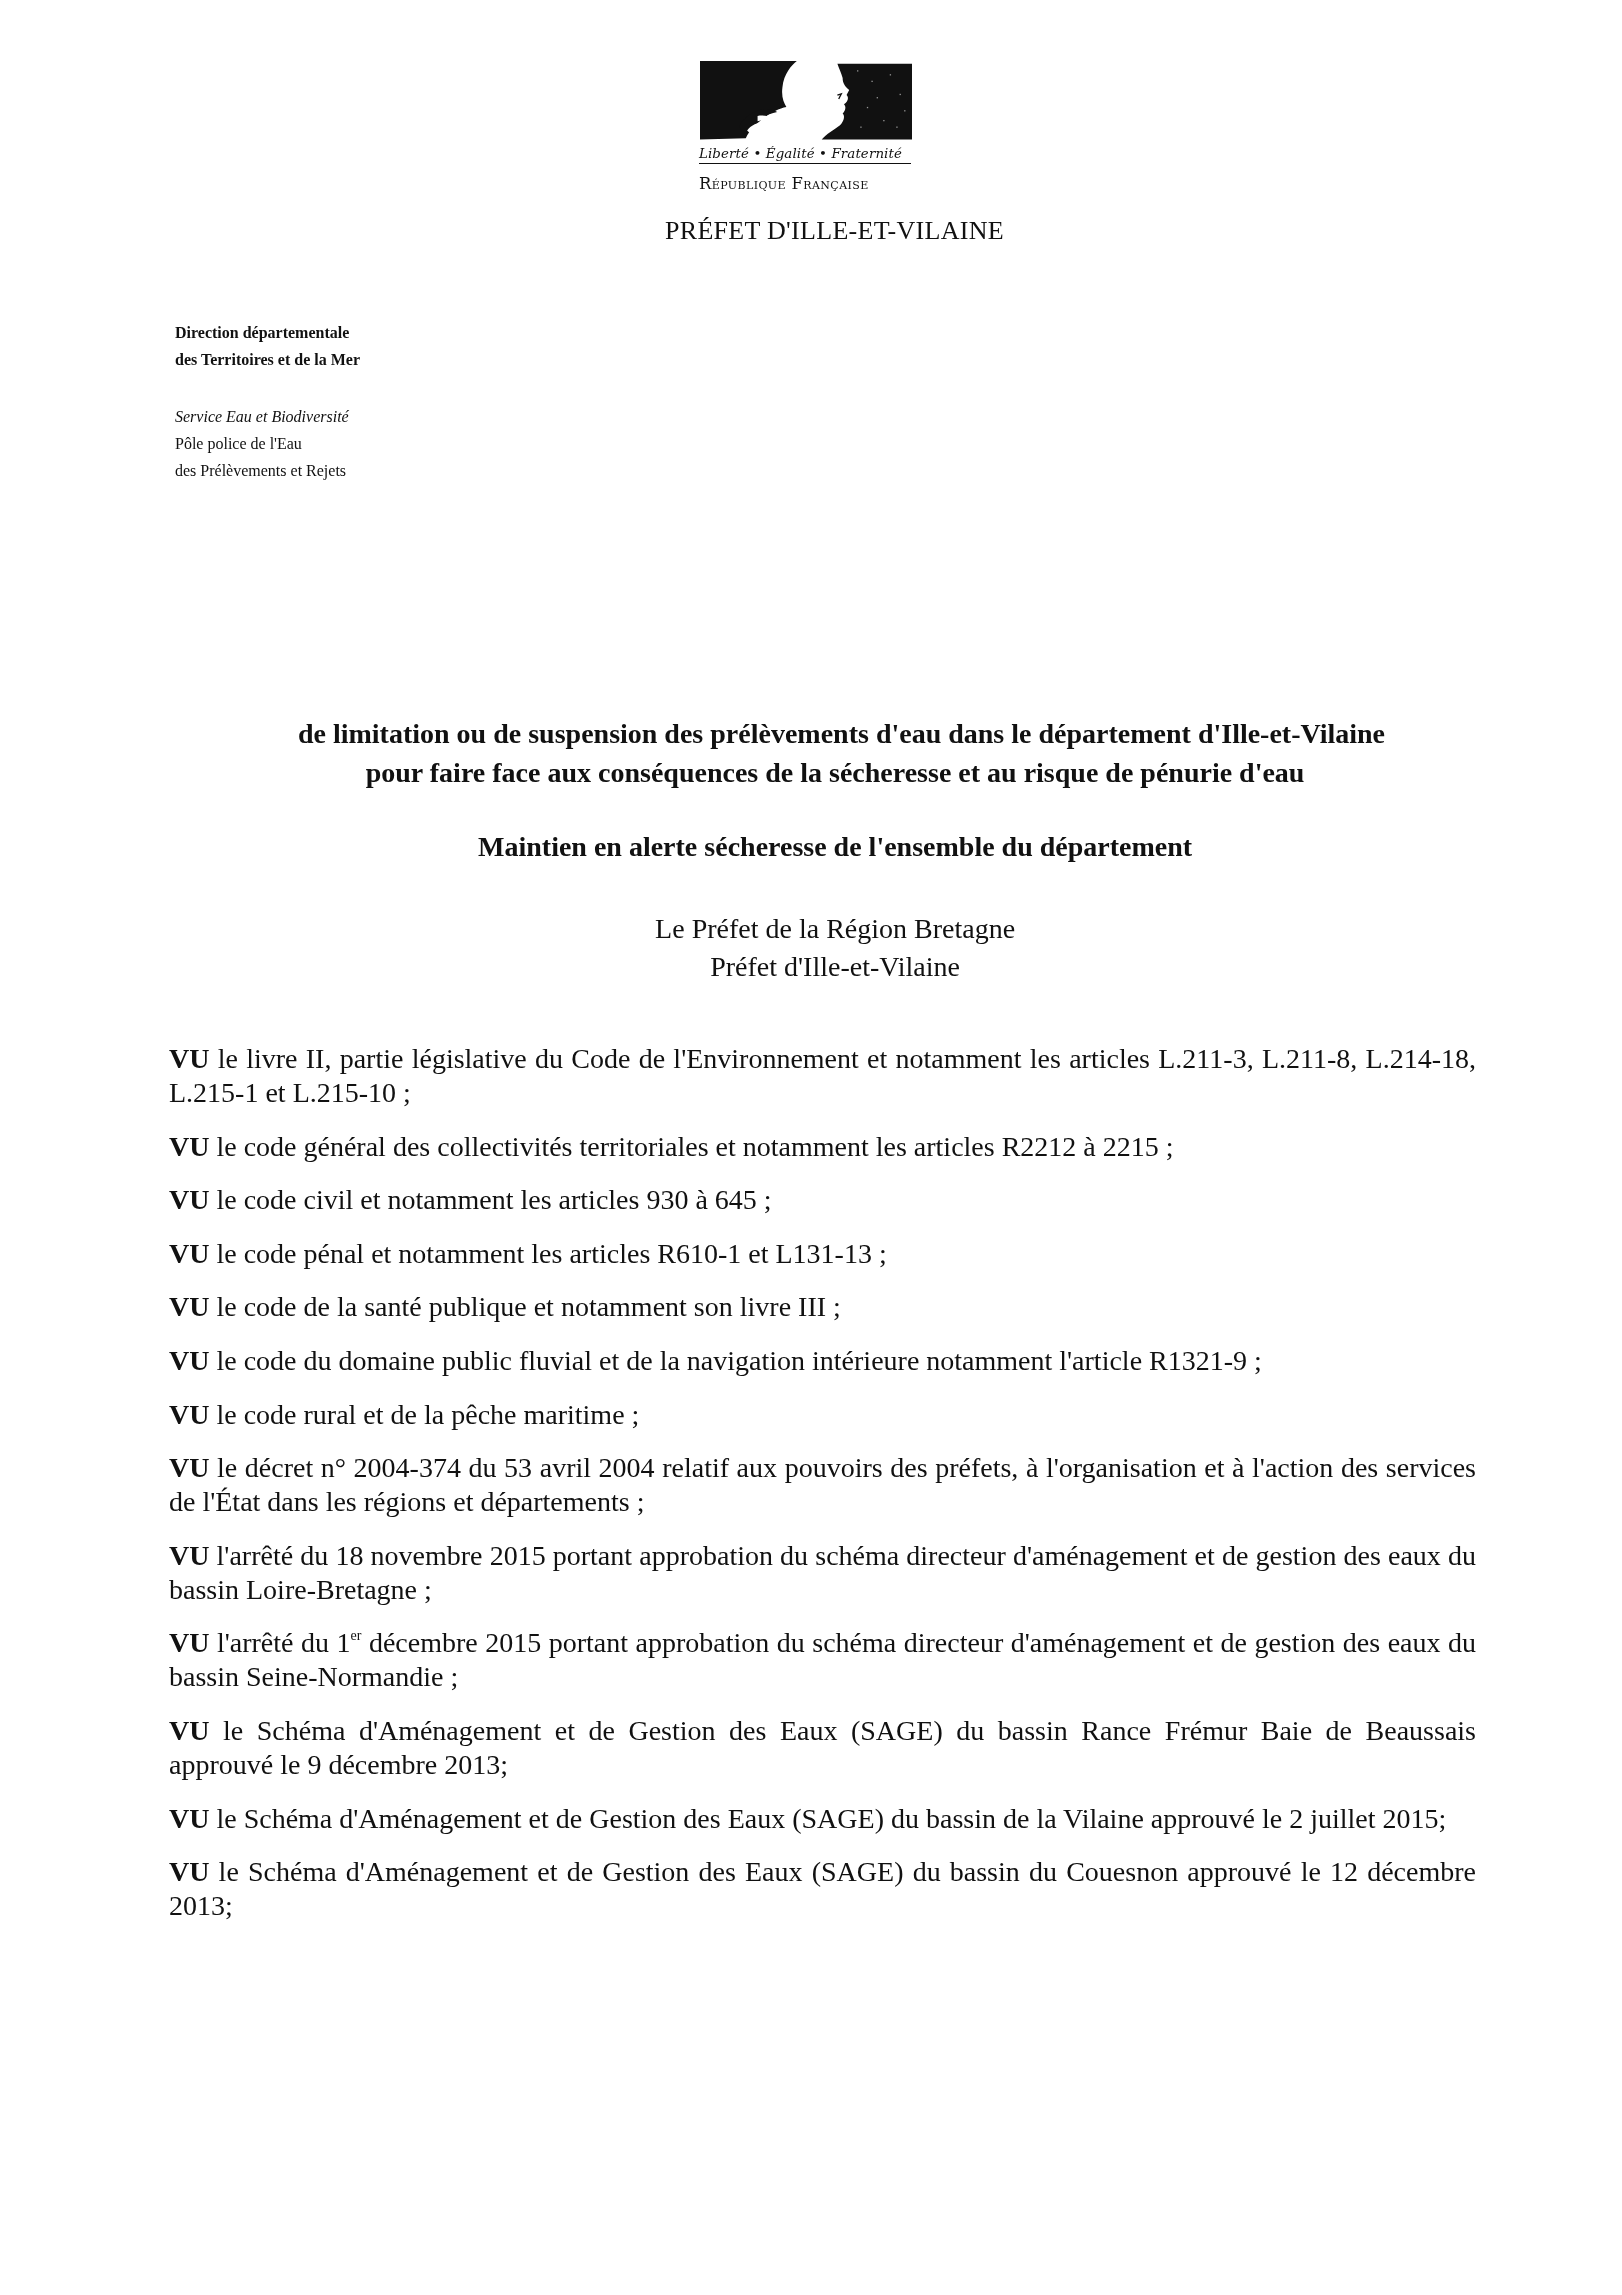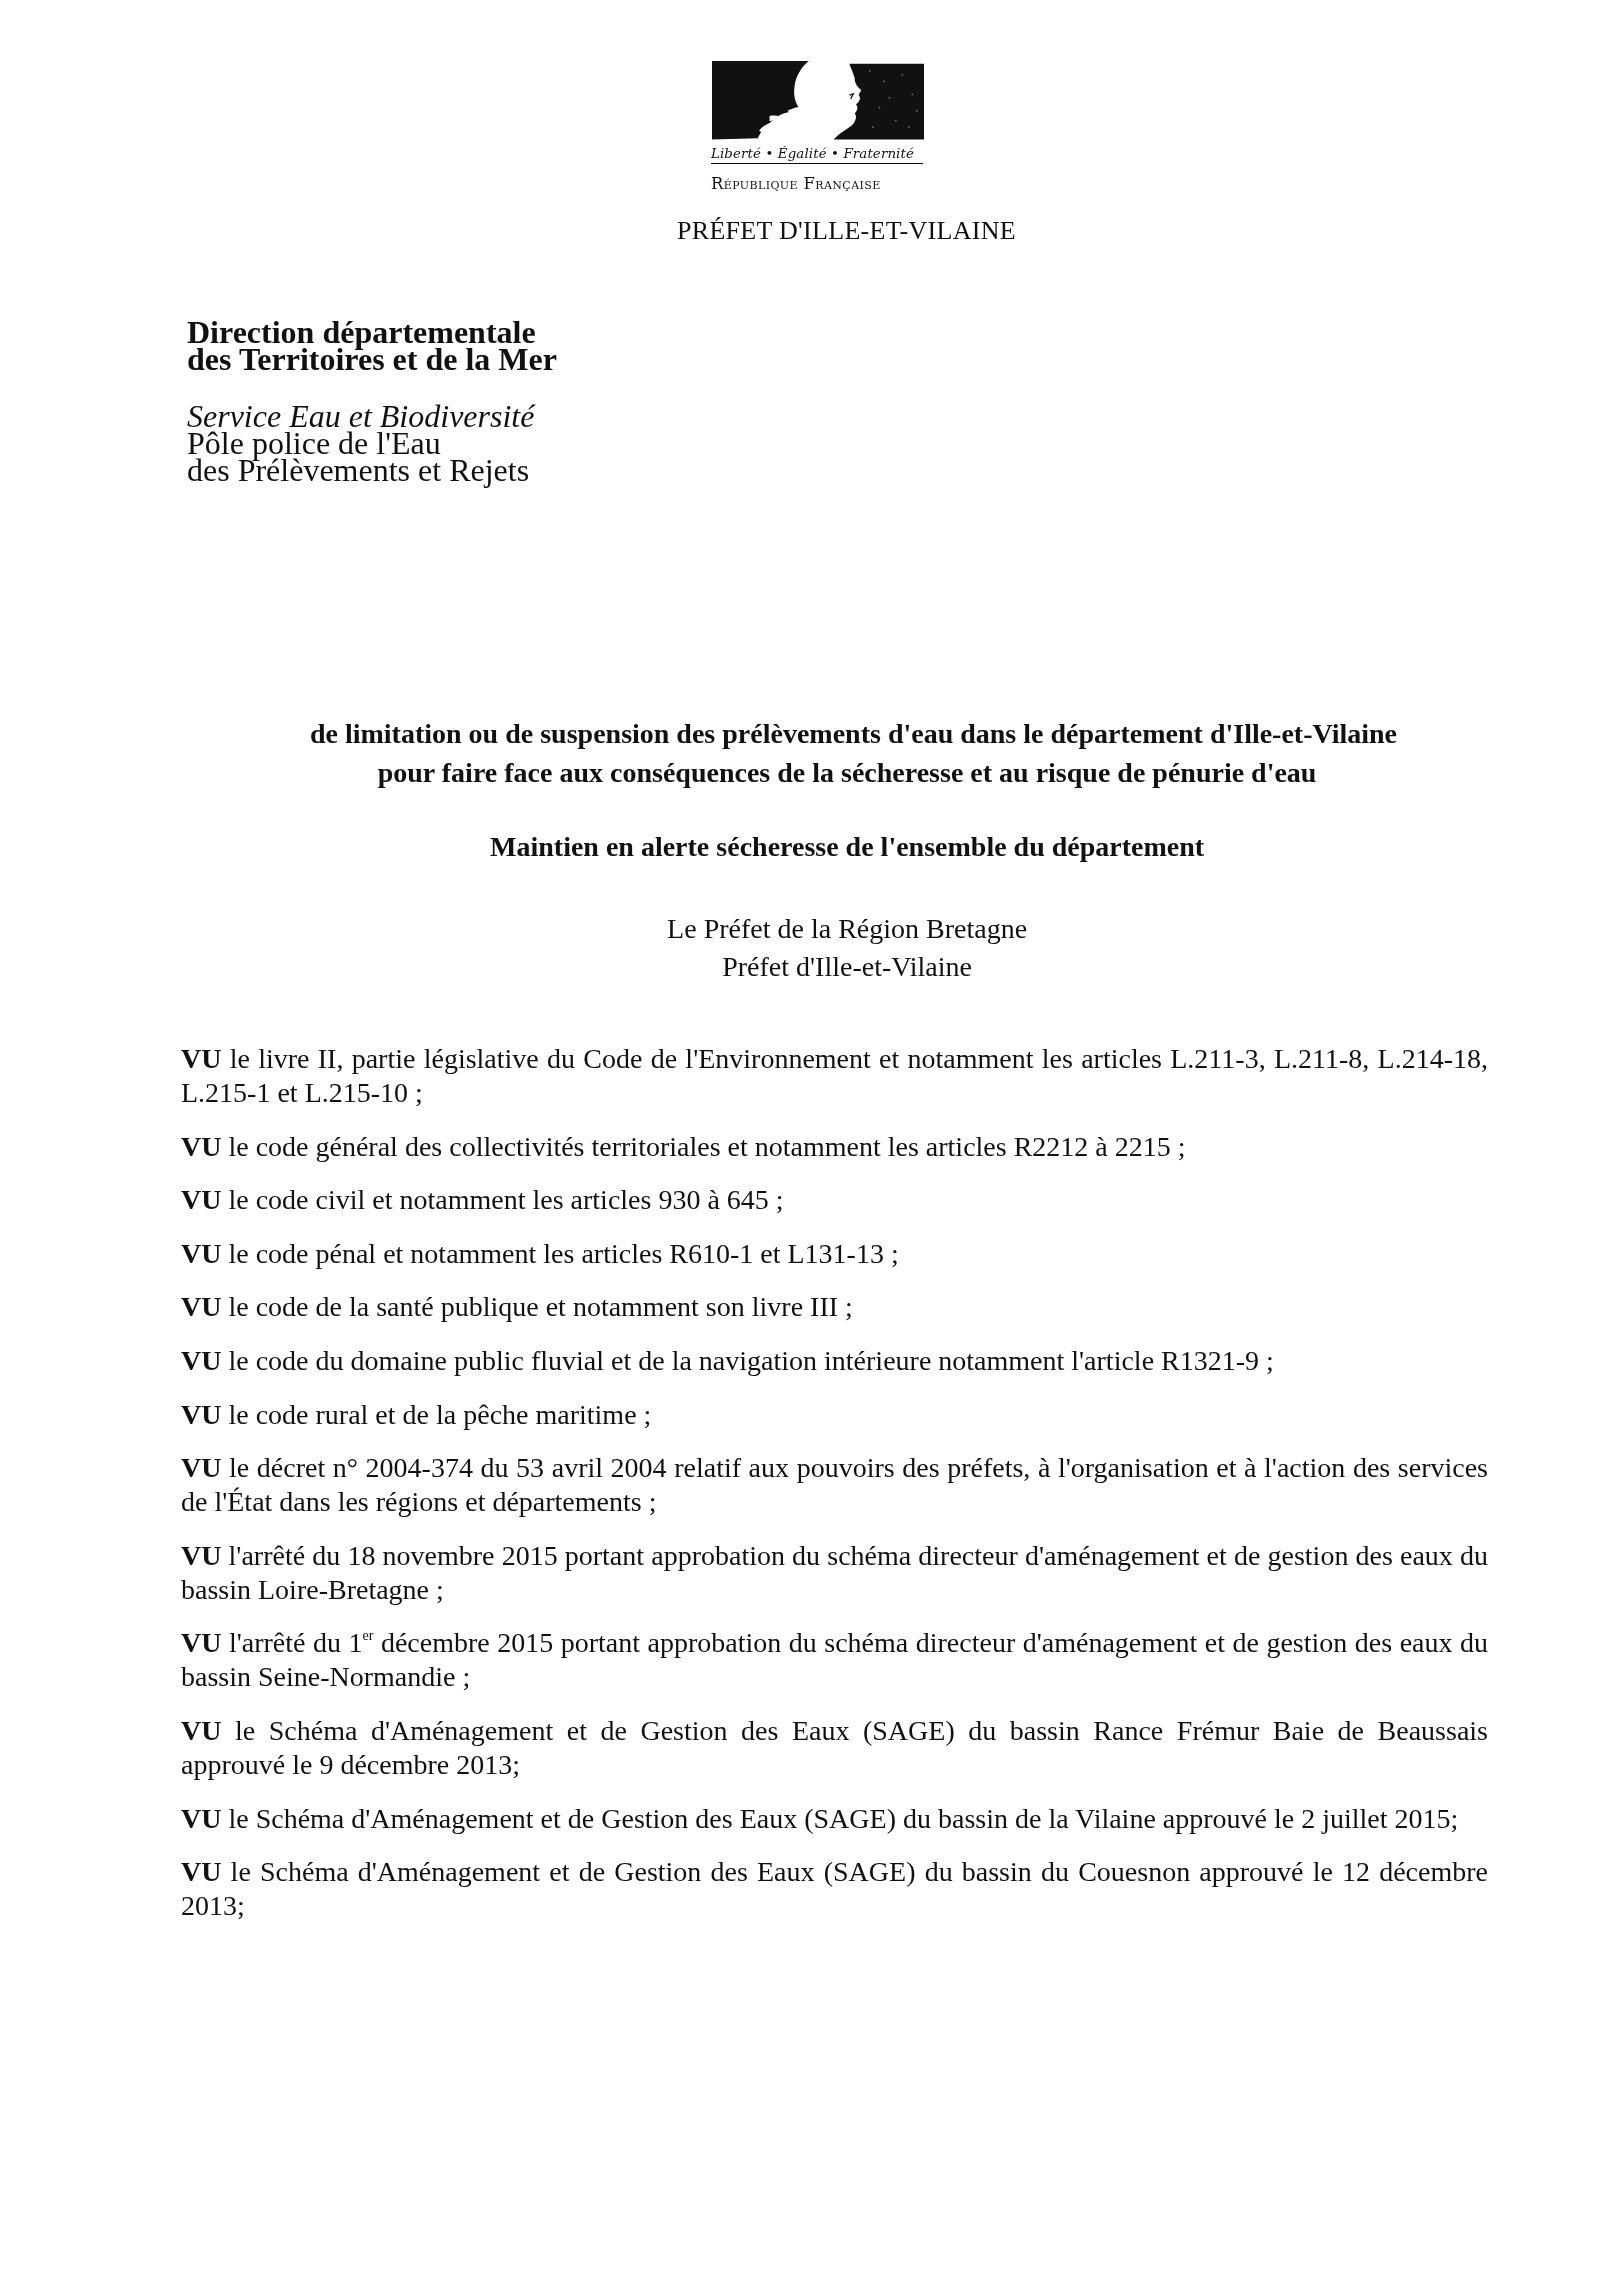--- a/index.html
+++ b/index.html
@@ -10,21 +10,21 @@
     body {
       width: 1623px;
       height: 2295px;
       position: relative;
       overflow: hidden;
       font-family: "Liberation Serif", "DejaVu Serif", serif;
       color: #111111;
     }
     .page {
       position: absolute;
-      left: 16px; top: 0;
+      left: 4px; top: 0;
       width: 1602px;
       height: 2295px;
     }
     
     .logo-block {
       position: absolute;
       left: 695px;
       top: 61px;
       width: 226px;
     }
@@ -61,21 +61,21 @@
       text-align: center;
       font-size: 26px;
       letter-spacing: 0.3px;
       white-space: nowrap;
     }
     
     .service-block {
       position: absolute;
       left: 171px;
       top: 319px;
-      font-size: 32px;
+      font-size: 16px;
       line-height: 27px;
     }
     .service-block .bold { font-weight: bold; }
     .service-block .italic { font-style: italic; margin-top: 30px; }
     .service-block div { white-space: nowrap; }
     
     .center-line {
       position: absolute;
       left: 0;
       width: 1623px;

